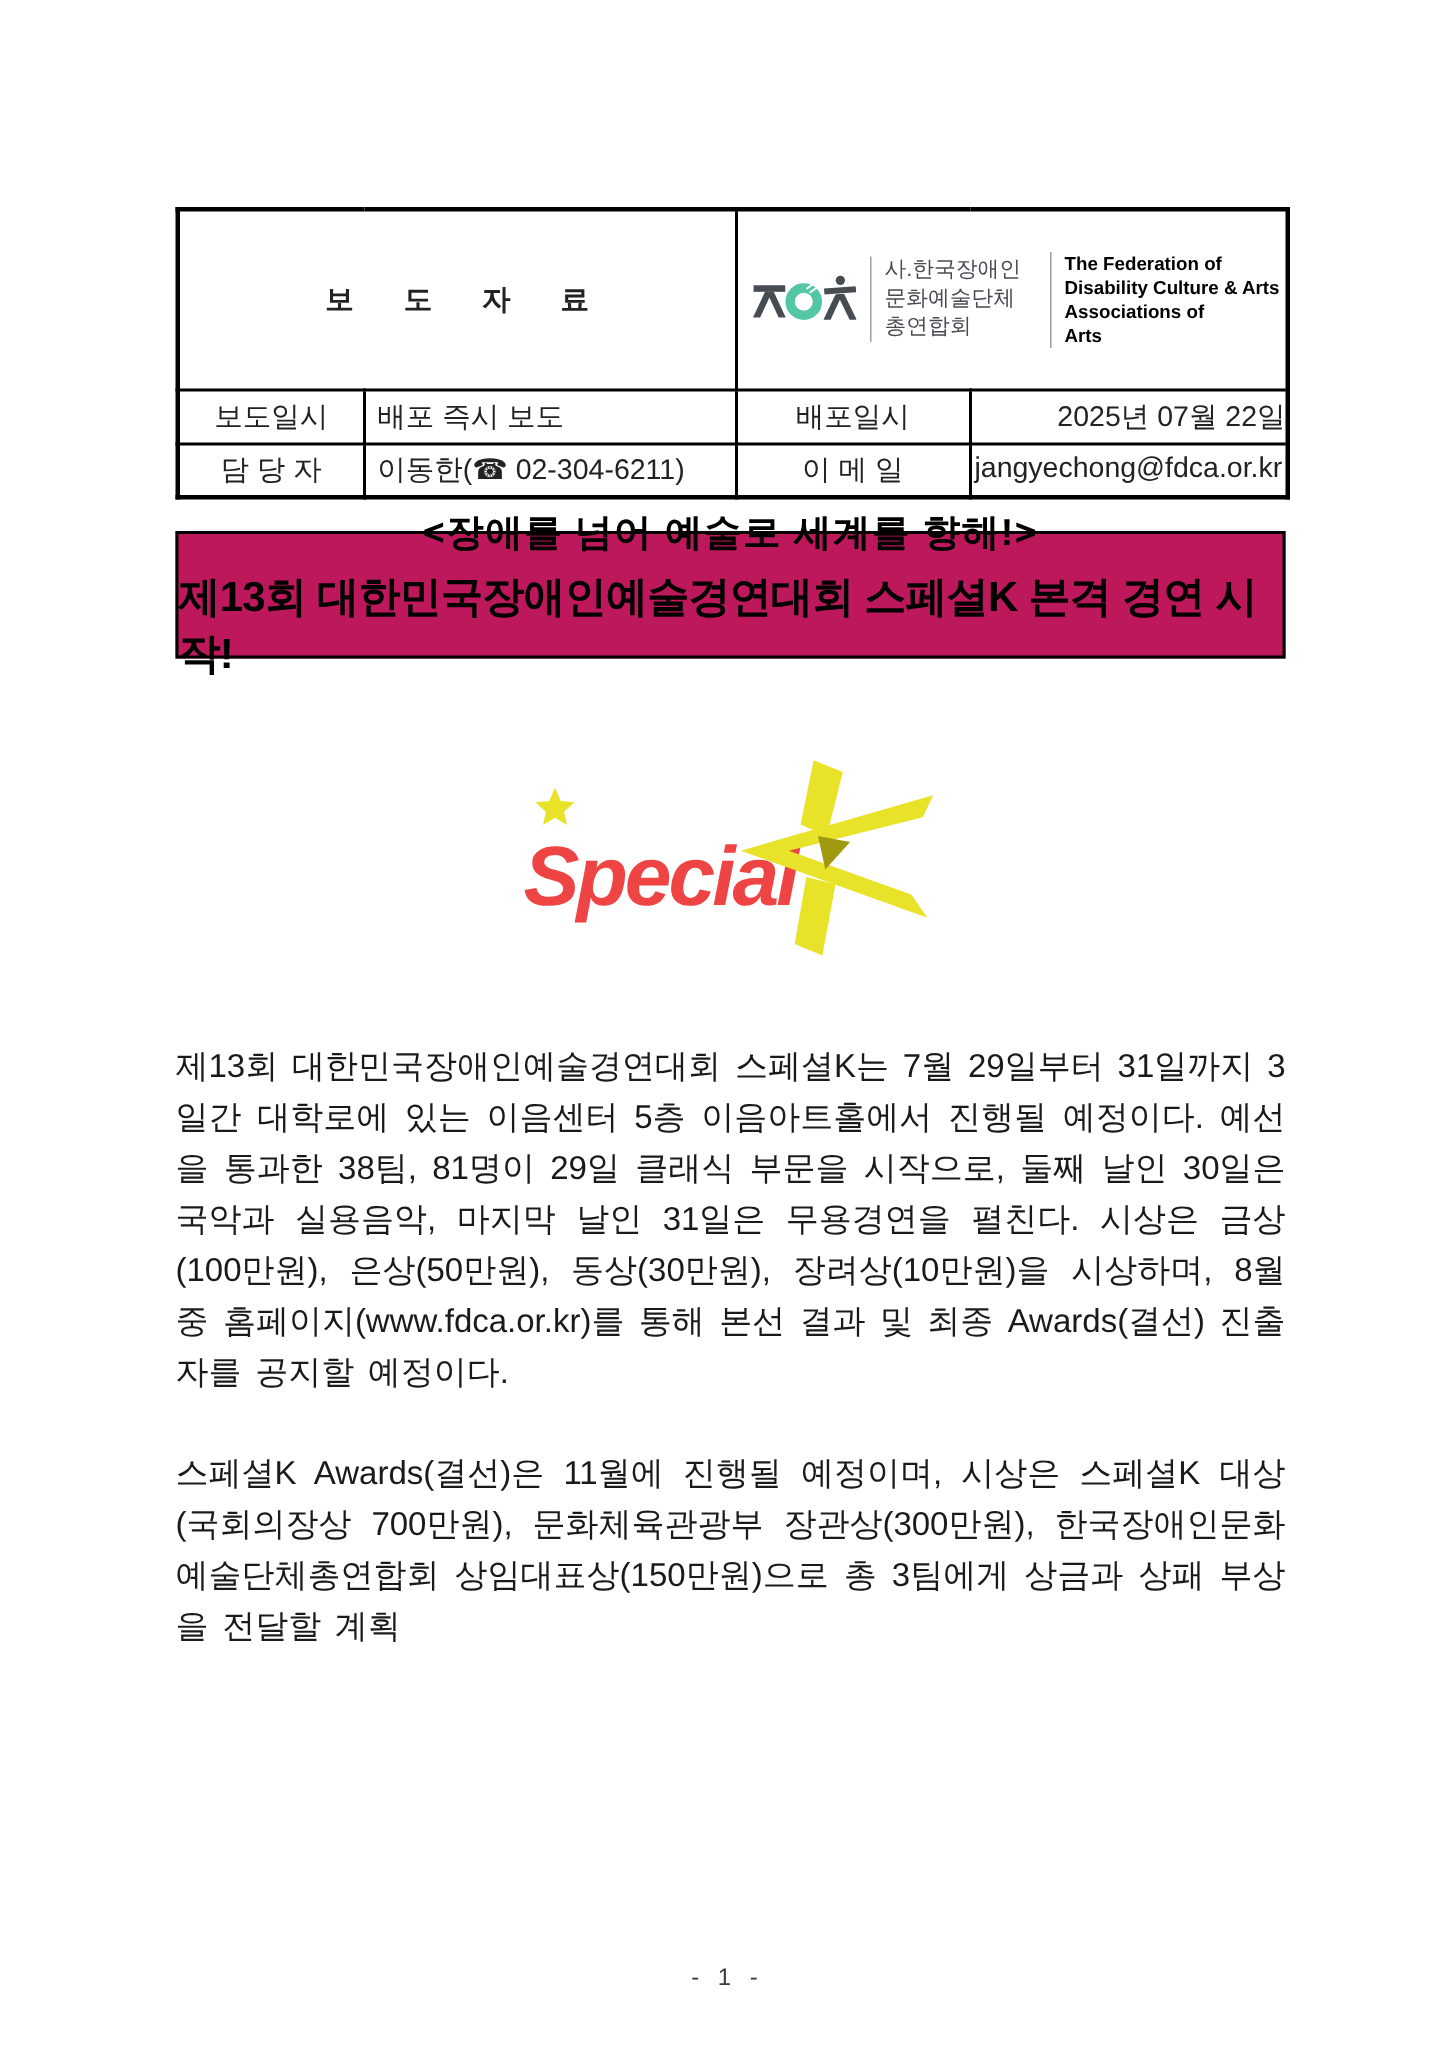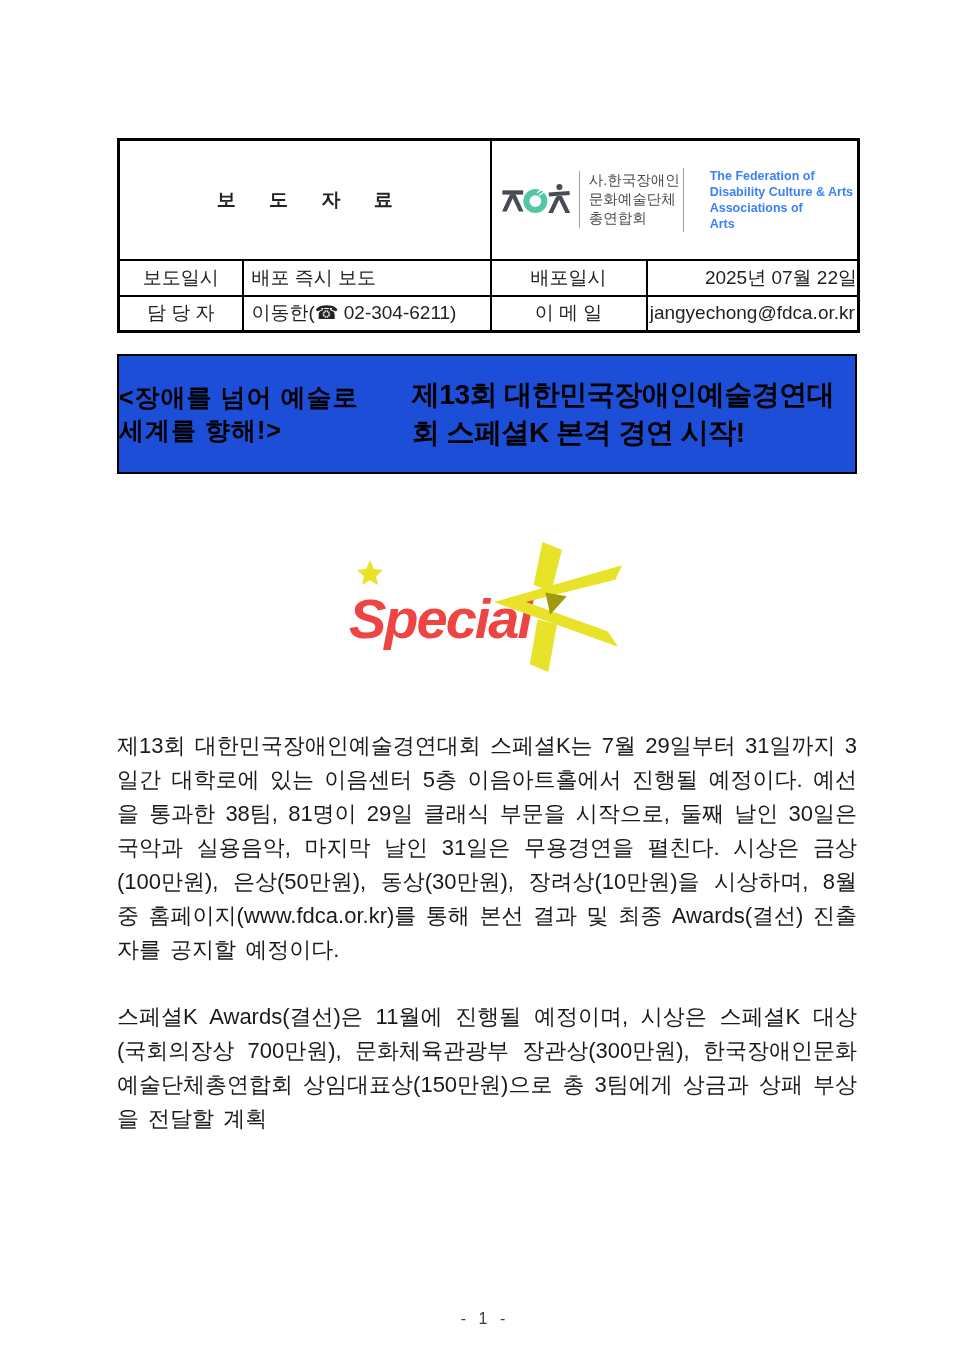--- a/index.html
+++ b/index.html
@@ -40,43 +40,43 @@
   }
   td.cell-logo { height:120px; padding:8px 4px 8px 10px; }
   .org-logo { display:flex; align-items:center; }
   .org-kr {
     margin-left:9px; padding-left:9px;
     border-left:1.5px solid #9aa0a5;
     font-size:14.5px; line-height:19px;
     color:#474c52; white-space:nowrap;
   }
   .org-en {
-    margin-left:3px; padding-left:26px;
+    margin-left:19px; padding-left:9px;
     border-left:1.5px solid #9aa0a5;
     font-size:12.5px; font-weight:bold; line-height:16px;
-    color:#3b82f6; white-space:nowrap;
+    color:#000000; white-space:nowrap;
   }
   tr.info-row td { height:36px; }
   td.lbl { text-align:center; white-space:pre; }
   td.val { text-align:left; padding-left:8px; white-space:pre; }
   td.val-center { text-align:right; }
   td.val-email { text-align:center; font-size:18px; }
 
   
   .headline-box {
     margin-top:21px;
-    height:120px;
-    background:#1d4ed8;
+    height:85px;
+    background:#be185d;
     border:2px solid #000;
-    display:flex; flex-direction:row;
+    display:flex; flex-direction:column;
     align-items:center; justify-content:center;
     gap:8px;
   }
   .headline-line1 { font-size:25px; font-weight:bold; color:#000; letter-spacing:1px; }
-  .headline-line2 { font-size:28px; font-weight:bold; color:#000; letter-spacing:-0.5px;padding-left:44px; }
+  .headline-line2 { font-size:28px; font-weight:bold; color:#000; letter-spacing:-0.5px; }
 
   
   .sk-logo {
     margin-top:34px;
     height:188px;
     display:flex; align-items:center; justify-content:center;
     position:relative;
   }
   .sk-wordmark {
     position:relative;

